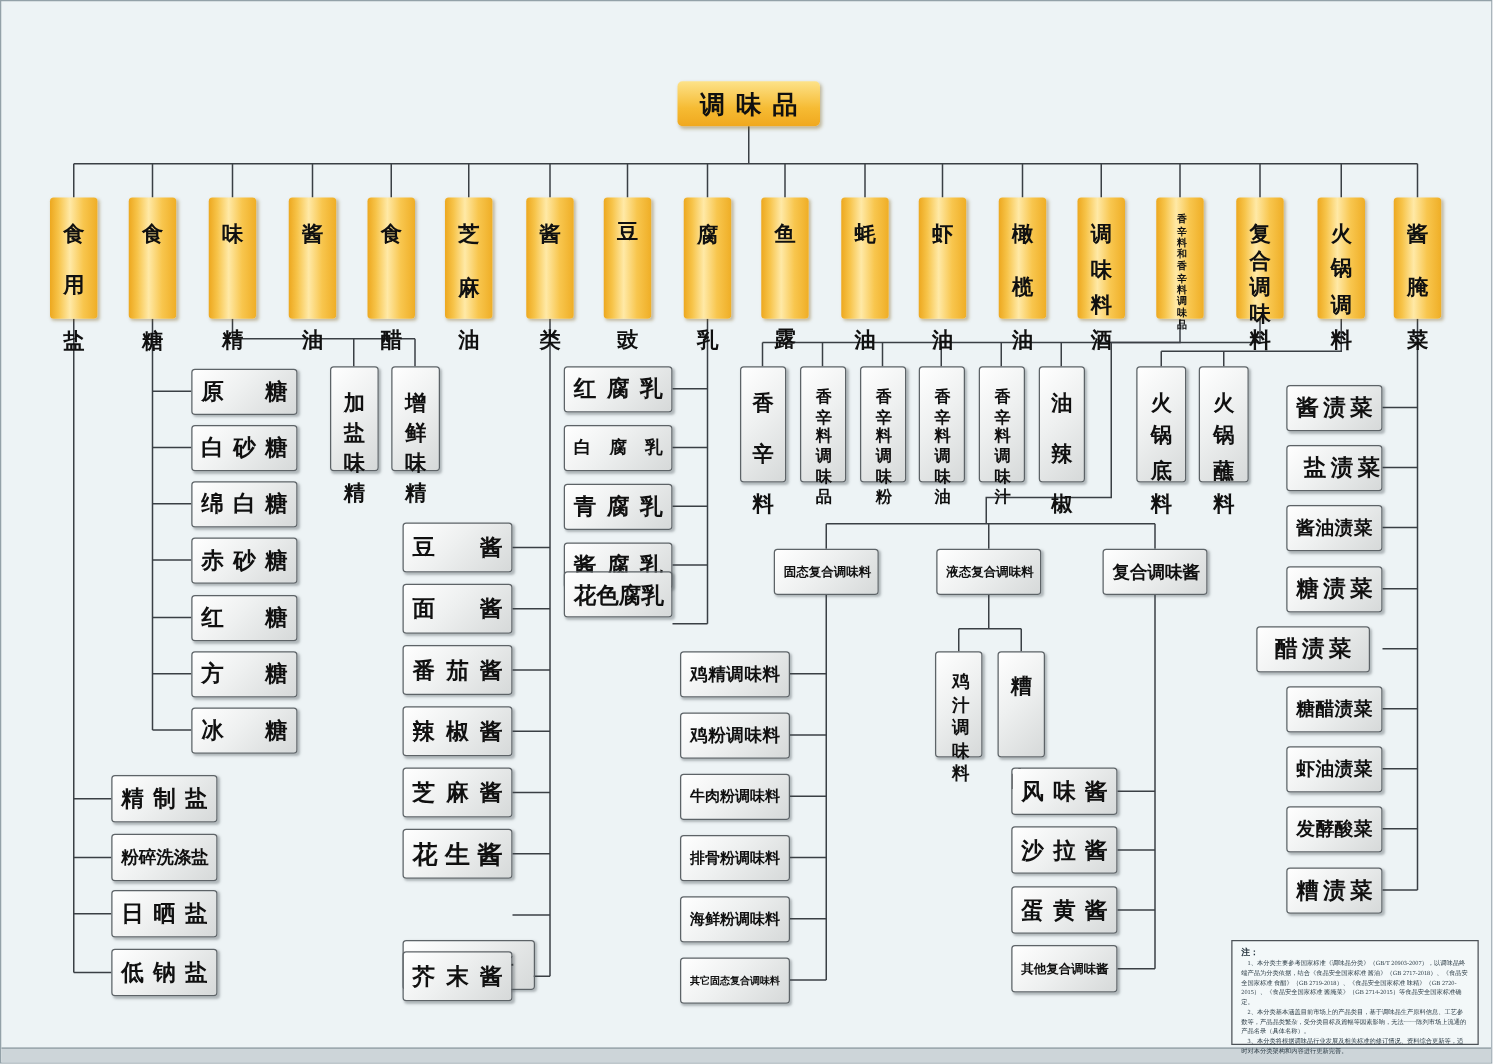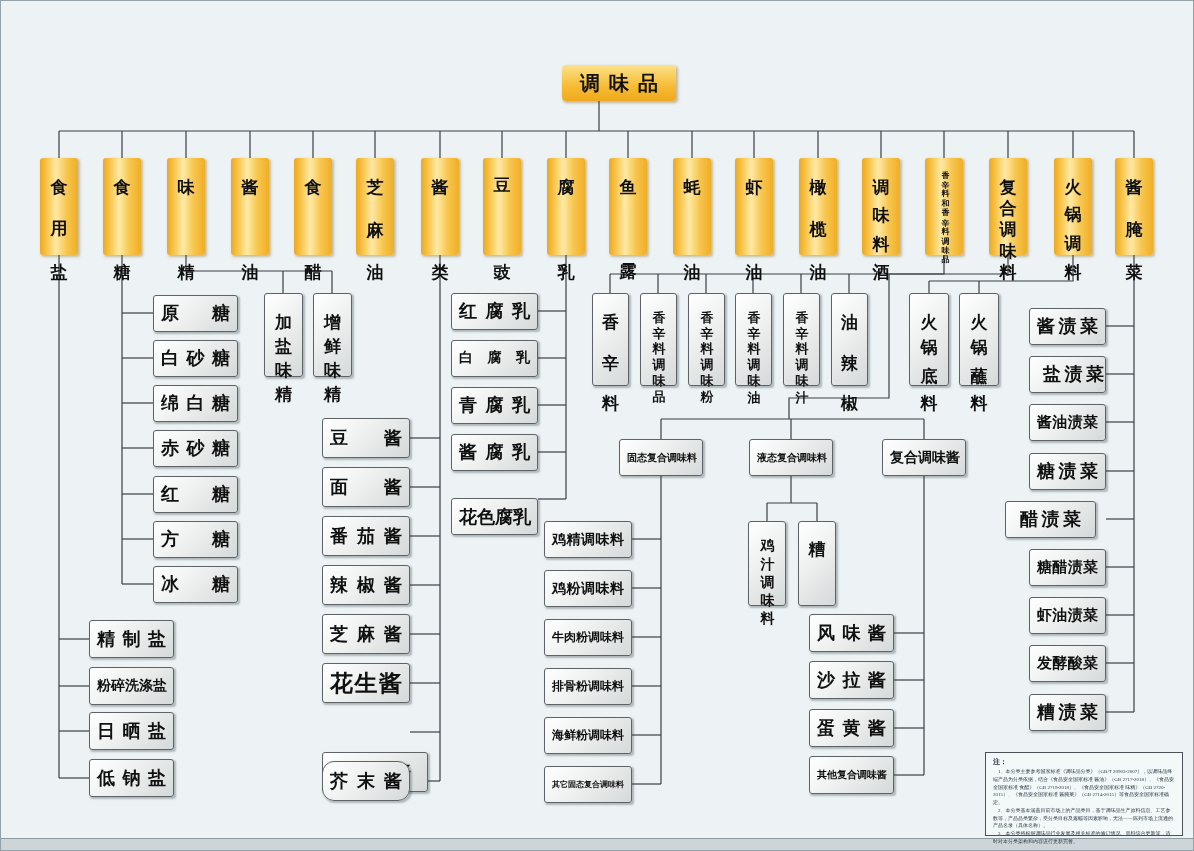--- a/index.html
+++ b/index.html
@@ -21,21 +21,21 @@
     background:linear-gradient(135deg,#ffffff 0%,#eef0f0 45%,#d6d9d9 100%);
     border:1px solid #5d6367;border-radius:3px;
     box-shadow:1.5px 1.5px 2px rgba(60,70,75,.35);
   }
   .orange{
     background:linear-gradient(90deg,#eda81f 0%,#f7c44a 18%,#ffe9a6 42%,#f8c64e 70%,#efae26 100%);
     border-radius:3px;box-shadow:1.5px 1.5px 2.5px rgba(120,90,20,.35);
   }
   .orange-root{
     background:linear-gradient(180deg,#fde289 0%,#f6bb33 60%,#f0a81e 100%);
-    border-radius:4px;box-shadow:1.5px 1.5px 3px rgba(120,90,20,.4);margin-left:20px;
+    border-radius:4px;box-shadow:1.5px 1.5px 3px rgba(120,90,20,.4);
   }
   .hspan{display:inline-block;text-align:justify;text-align-last:justify;white-space:nowrap;}
   .vspan{
     display:inline-block;writing-mode:vertical-rl;text-orientation:upright;
     text-align:justify;text-align-last:justify;white-space:nowrap;
   }
   .rootspan{letter-spacing:.45em;text-indent:.45em;font-size:20px;white-space:nowrap;}
   .note-box{
     position:absolute;left:984px;top:751px;width:198px;height:84px;box-sizing:border-box;
     border:1px solid #4c5257;background:#f3f8f9;padding:4px 7px;z-index:2;
@@ -242,41 +242,41 @@
       <div class="node gray" style="left: 321px; top: 515px; width: 88px; height: 40px;">
         <span class="hspan" style="font-size: 18px; width: 72px;">番茄酱</span>
       </div>
       <div class="node gray" style="left: 321px; top: 564px; width: 88px; height: 40px;">
         <span class="hspan" style="font-size: 18px; width: 72px;">辣椒酱</span>
       </div>
       <div class="node gray" style="left: 321px; top: 613px; width: 88px; height: 40px;">
         <span class="hspan" style="font-size: 18px; width: 72px;">芝麻酱</span>
       </div>
       <div class="node gray" style="left: 321px; top: 662px; width: 88px; height: 40px;">
-        <span class="hspan" style="font-size: 23px; width: 72px;">花生酱</span>
+        <span class="hspan" style="font-size: 20px; width: 72px;">花生酱</span>
       </div>
       <div class="node gray" style="left: 321px; top: 751px; width: 106px; height: 40px;">
         <span class="hspan" style="font-size: 18px; width: 72px;">虾酱</span>
       </div>
-      <div class="node gray" style="left: 321px; top: 760px; width: 88px; height: 40px; border-radius: 12px;">
+      <div class="node gray" style="left: 321px; top: 760px; width: 88px; height: 40px;">
         <span class="hspan" style="font-size: 18px; width: 72px;">芥末酱</span>
       </div>
       <div class="node gray" style="left: 450px; top: 291.5px; width: 87px; height: 37px;">
         <span class="hspan" style="font-size: 18px; width: 71px;">红腐乳</span>
       </div>
       <div class="node gray" style="left: 450px; top: 338.5px; width: 87px; height: 37px;">
         <span class="hspan" style="font-size: 14px; width: 71px;">白腐乳</span>
       </div>
       <div class="node gray" style="left: 450px; top: 385.5px; width: 87px; height: 37px;">
         <span class="hspan" style="font-size: 18px; width: 71px;">青腐乳</span>
       </div>
       <div class="node gray" style="left: 450px; top: 432.5px; width: 87px; height: 37px;">
         <span class="hspan" style="font-size: 18px; width: 71px;">酱腐乳</span>
       </div>
-      <div class="node gray" style="left: 450px; top: 497px; width: 87px; height: 37px;">
+      <div class="node gray" style="left: 450px; top: 456px; width: 87px; height: 37px;">
         <span class="hspan" style="font-size: 18px; width: 71px;">花色腐乳</span>
       </div>
       <div class="node gray" style="left: 1028px; top: 306.5px; width: 77px; height: 37px;">
         <span class="hspan" style="font-size: 18px; width: 61px;">酱渍菜</span>
       </div>
       <div class="node gray" style="left: 1028px; top: 354.5px; width: 77px; height: 37px;">
         <span class="hspan" style="font-size: 18px; width: 61px; margin-left: 12px;">盐渍菜</span>
       </div>
       <div class="node gray" style="left: 1028px; top: 402.5px; width: 77px; height: 37px;">
         <span class="hspan" style="font-size: 15px; width: 61px;">酱油渍菜</span>

